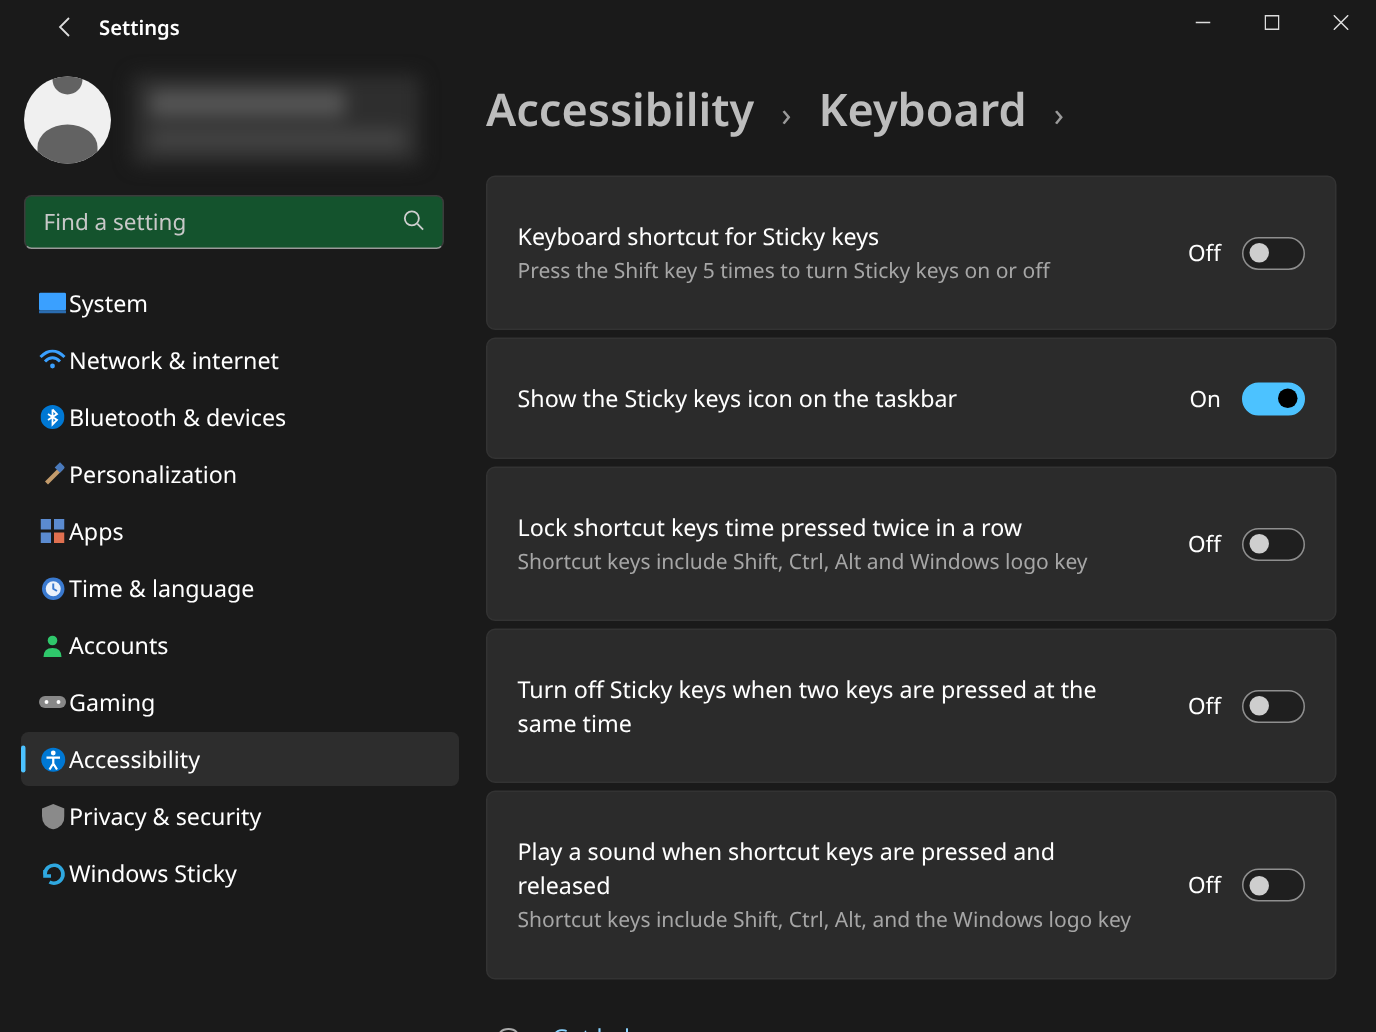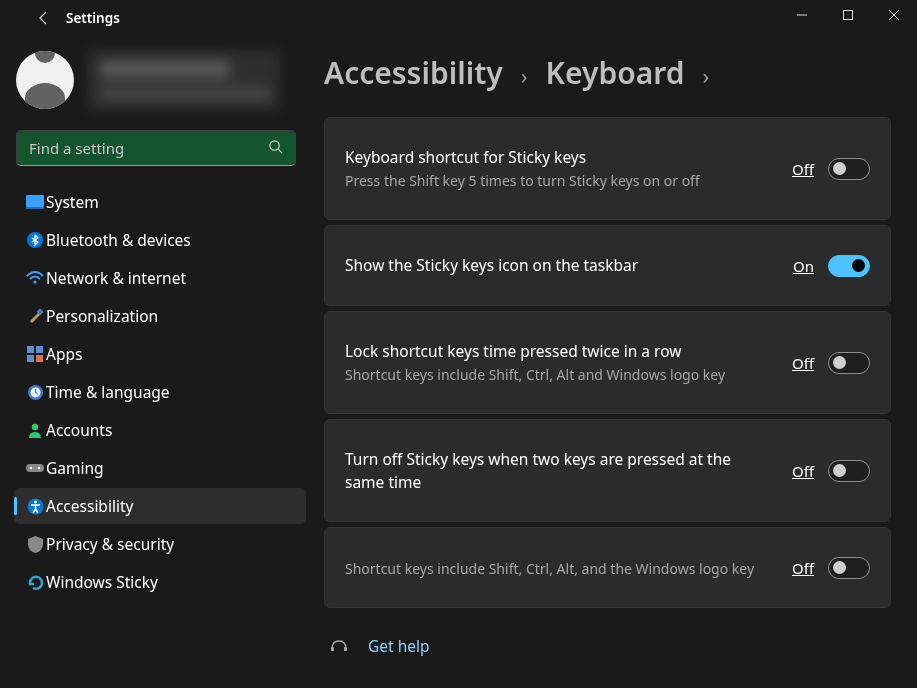--- a/index.html
+++ b/index.html
@@ -188,21 +188,21 @@
       margin-bottom: 5px;
     }
     .setting-text { flex: 1; }
     .setting-title { font-size: 15.5px; color: #fff; line-height: 1.45; }
     .setting-desc { font-size: 14px; color: #a6a6a6; margin-top: 2px; line-height: 1.5;}
     .toggle-wrap {
       display: flex;
       align-items: center;
       gap: 14px;
     }
-    .toggle-label { font-size: 15px; text-decoration: underline; }
+    .toggle-label { font-size: 15px; }
     .toggle {
       width: 42px;
       height: 22px;
       border-radius: 11px;
       position: relative;
       border: 1px solid #8f8f8f;
       background: #1f1f1f;
     }
     .toggle .knob {
       position: absolute;
@@ -289,36 +289,36 @@
         <span class="nav-icon">
             <svg width="18" height="14" viewBox="0 0 18 14">
               <rect x="0" y="0" width="18" height="12" rx="1" fill="#3aa0ff"></rect>
               <rect x="0" y="12" width="18" height="2" fill="#2a6cb0"></rect>
             </svg>
           </span>
         <span>System</span>
       </li>
       <li class="nav-item">
         <span class="nav-icon">
-            <svg width="16" height="16" viewBox="0 0 16 16">
-              <circle cx="8" cy="8" r="8" fill="#0078d4"></circle>
-              <path d="M8 3 L8 13 L11 10 L5 6 M8 3 L11 6 L5 10" stroke="#fff" stroke-width="1.2" fill="none"></path>
-            </svg>
-          </span>
-        <span>Bluetooth &amp; devices</span>
-      </li>
-      <li class="nav-item">
-        <span class="nav-icon">
             <svg width="18" height="14" viewBox="0 0 18 14">
               <path d="M1 5 Q9 -3 17 5" stroke="#3aa0ff" stroke-width="2" fill="none"></path>
               <path d="M4 8 Q9 3 14 8" stroke="#3aa0ff" stroke-width="2" fill="none"></path>
               <circle cx="9" cy="11" r="1.6" fill="#3aa0ff"></circle>
             </svg>
           </span>
         <span>Network &amp; internet</span>
+      </li>
+      <li class="nav-item">
+        <span class="nav-icon">
+            <svg width="16" height="16" viewBox="0 0 16 16">
+              <circle cx="8" cy="8" r="8" fill="#0078d4"></circle>
+              <path d="M8 3 L8 13 L11 10 L5 6 M8 3 L11 6 L5 10" stroke="#fff" stroke-width="1.2" fill="none"></path>
+            </svg>
+          </span>
+        <span>Bluetooth &amp; devices</span>
       </li>
       <li class="nav-item">
         <span class="nav-icon">
             <svg width="16" height="16" viewBox="0 0 16 16">
               <path d="M3 13 L6 10 L13 3 L15 5 L8 12 L5 15 Z" fill="#c39b6b"></path>
               <rect x="11" y="1" width="5" height="5" transform="rotate(45 13 3)" fill="#4a7abc"></rect>
             </svg>
           </span>
         <span>Personalization</span>
       </li>
@@ -445,20 +445,21 @@
       <div class="toggle-wrap">
         <span class="toggle-label">Off</span>
         <div class="toggle">
             <div class="knob"></div>
           </div>
       </div>
     </div>
 
     <div class="setting-card">
       <div class="setting-text">
+        <div class="setting-title">Play a sound when shortcut keys are pressed and released</div>
         <div class="setting-desc">Shortcut keys include Shift, Ctrl, Alt, and the Windows logo key</div>
       </div>
       <div class="toggle-wrap">
         <span class="toggle-label">Off</span>
         <div class="toggle">
             <div class="knob"></div>
           </div>
       </div>
     </div>
 

